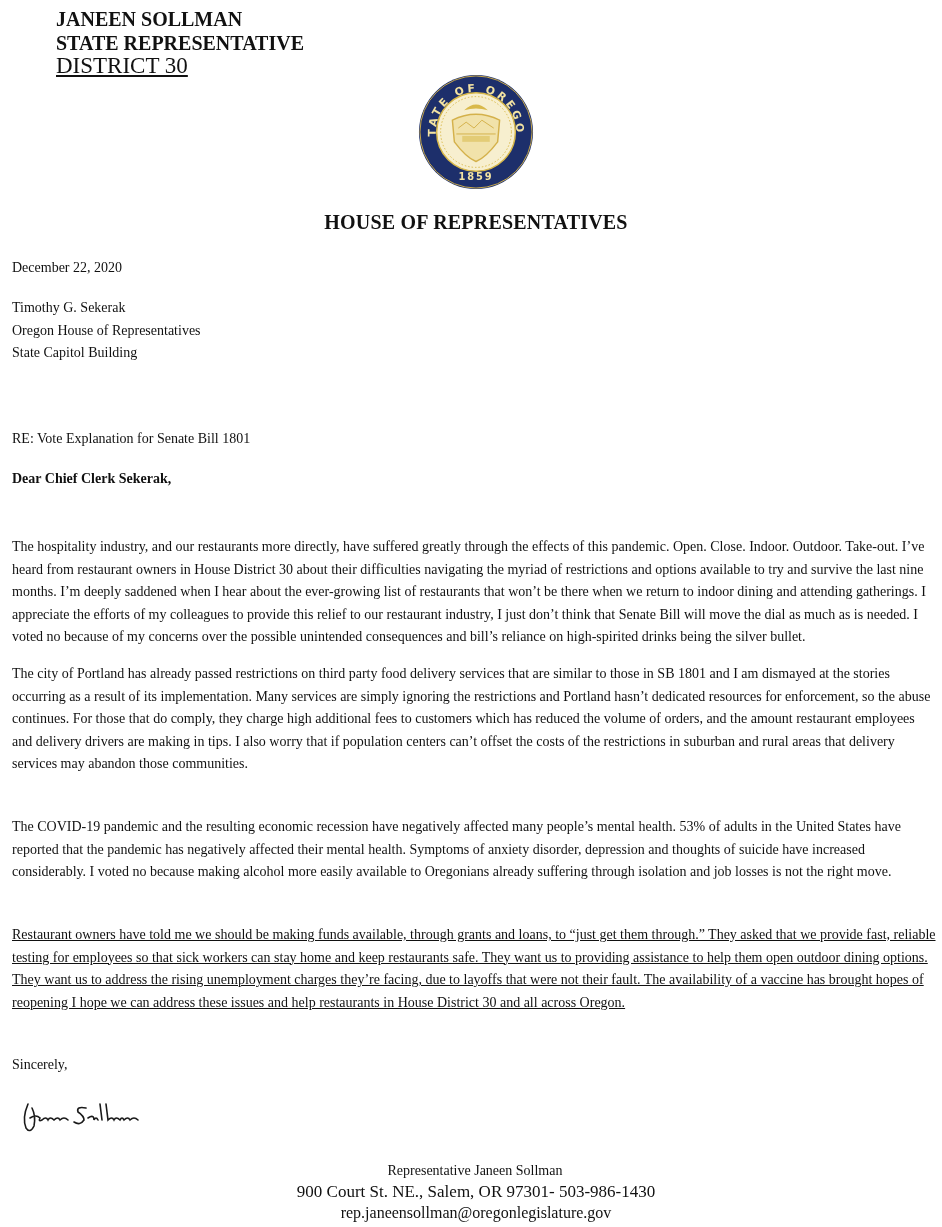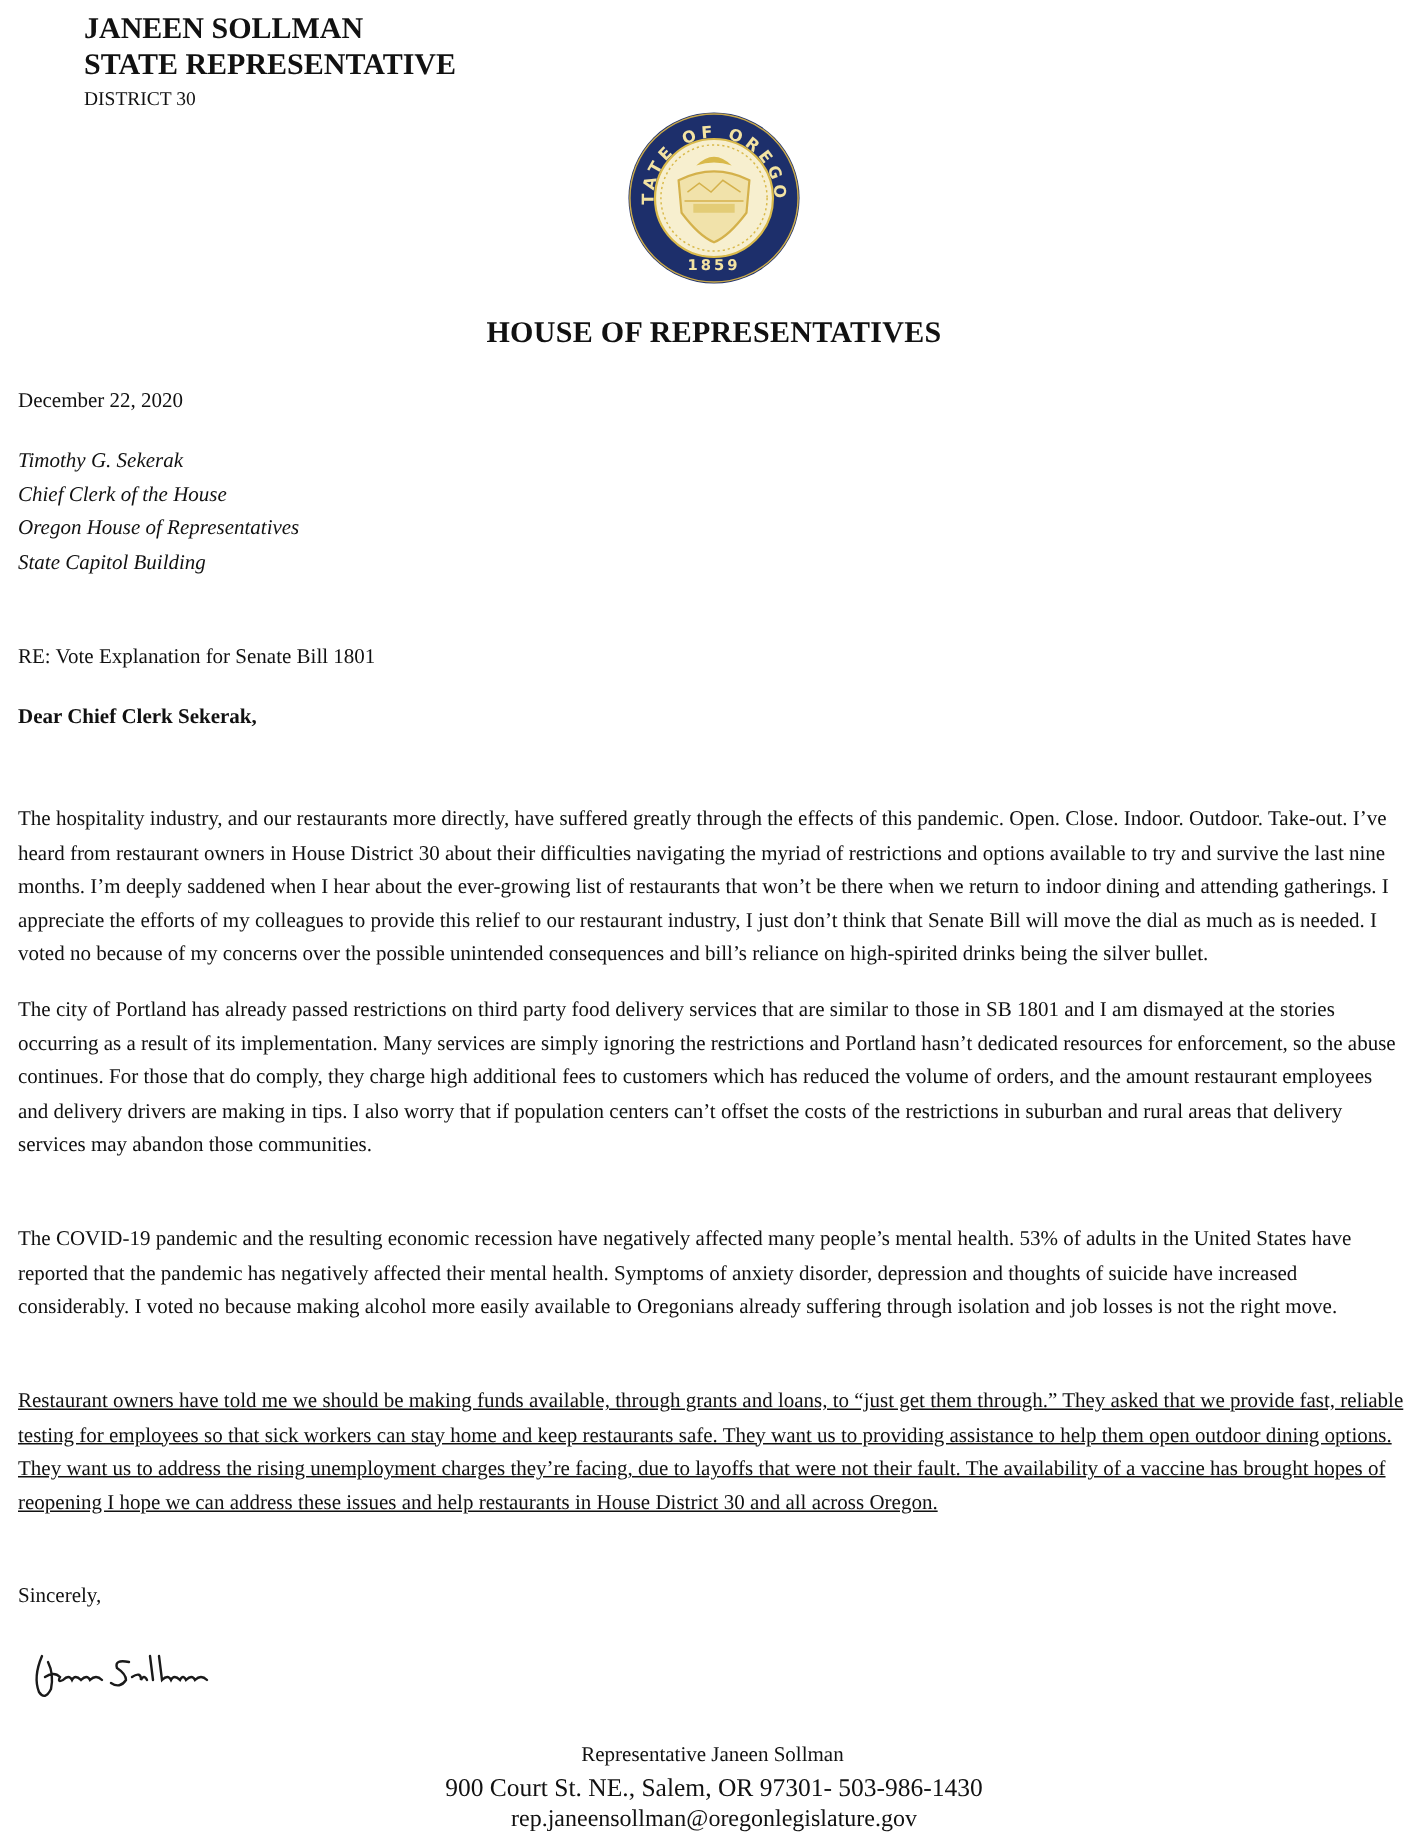--- a/index.html
+++ b/index.html
@@ -3,29 +3,29 @@
 <meta charset="utf-8">
 <style>
   html, body { margin: 0; padding: 0; background: #ffffff; }
   body {
     width: 942px; height: 1227px; position: relative; overflow: hidden;
     font-family: "Liberation Serif", "DejaVu Serif", serif;
     color: #111111;
   }
   .letterhead { position: absolute; left: 12px; top: 7px; margin-left: 44px; }
   .lh-name, .lh-title { font-weight: bold; font-size: 20px; line-height: 24px; }
-  .lh-district { font-size: 13px; line-height: 22px; }
+  .lh-district { font-size: 23px; line-height: 22px; text-decoration: underline; }
   .seal { position: absolute; left: 417px; top: 73px; width: 118px; height: 118px; }
   .house-heading {
     position: absolute; left: 0; top: 211px; width: 952px; text-align: center;
     font-weight: bold; font-size: 20px; letter-spacing: 0.2px;
   }
   .body-text { position: absolute; left: 12px; width: 926px; font-size: 14px; line-height: 22.6px; }
   .date { top: 257px; }
-  .address { top: 297px; font-style: italic; }
+  .address { top: 297px; }
   .address div { line-height: 22.5px; }
   .re { top: 428px; }
   .salutation { top: 468px; font-weight: bold; }
   .p1 { top: 536px; }
   .p2 { top: 663px; }
   .p3 { top: 816px; }
   .p4 { top: 924px; text-decoration: underline; }
   .closing { top: 1054px; }
   .signature { position: absolute; left: 14px; top: 1098px; width: 140px; height: 40px; }
   .signer { top: 1160px; text-align: center; }
@@ -62,21 +62,20 @@
   <rect x="46" y="64" width="28" height="6" fill="#e0c769" opacity="0.8"></rect>
   <path d="M 42 56 L 50 50 L 58 56 L 66 48 L 78 56" fill="none" stroke="#d4b14b" stroke-width="1"></path>
 </svg>
 
 <div class="house-heading">HOUSE OF REPRESENTATIVES</div>
 
 <div class="body-text date">December 22, 2020</div>
 
 <div class="body-text address">
   <div>Timothy G. Sekerak</div>
-  <div>Chief Clerk of the House</div>
   <div>Oregon House of Representatives</div>
   <div>State Capitol Building</div>
 </div>
 
 <div class="body-text re">RE: Vote Explanation for Senate Bill 1801</div>
 <div class="body-text salutation">Dear Chief Clerk Sekerak,</div>
 
 <p class="body-text p1">The hospitality industry, and our restaurants more directly, have suffered greatly through the effects of this pandemic. Open. Close. Indoor. Outdoor. Take-out. I’ve heard from restaurant owners in House District 30 about their difficulties navigating the myriad of restrictions and options available to try and survive the last nine months. I’m deeply saddened when I hear about the ever-growing list of restaurants that won’t be there when we return to indoor dining and attending gatherings. I appreciate the efforts of my colleagues to provide this relief to our restaurant industry, I just don’t think that Senate Bill will move the dial as much as is needed. I voted no because of my concerns over the possible unintended consequences and bill’s reliance on high-spirited drinks being the silver bullet.</p>
 <p class="body-text p2">The city of Portland has already passed restrictions on third party food delivery services that are similar to those in SB 1801 and I am dismayed at the stories occurring as a result of its implementation. Many services are simply ignoring the restrictions and Portland hasn’t dedicated resources for enforcement, so the abuse continues. For those that do comply, they charge high additional fees to customers which has reduced the volume of orders, and the amount restaurant employees and delivery drivers are making in tips. I also worry that if population centers can’t offset the costs of the restrictions in suburban and rural areas that delivery services may abandon those communities.</p>
 <p class="body-text p3">The COVID-19 pandemic and the resulting economic recession have negatively affected many people’s mental health. 53% of adults in the United States have reported that the pandemic has negatively affected their mental health. Symptoms of anxiety disorder, depression and thoughts of suicide have increased considerably. I voted no because making alcohol more easily available to Oregonians already suffering through isolation and job losses is not the right move.</p>

